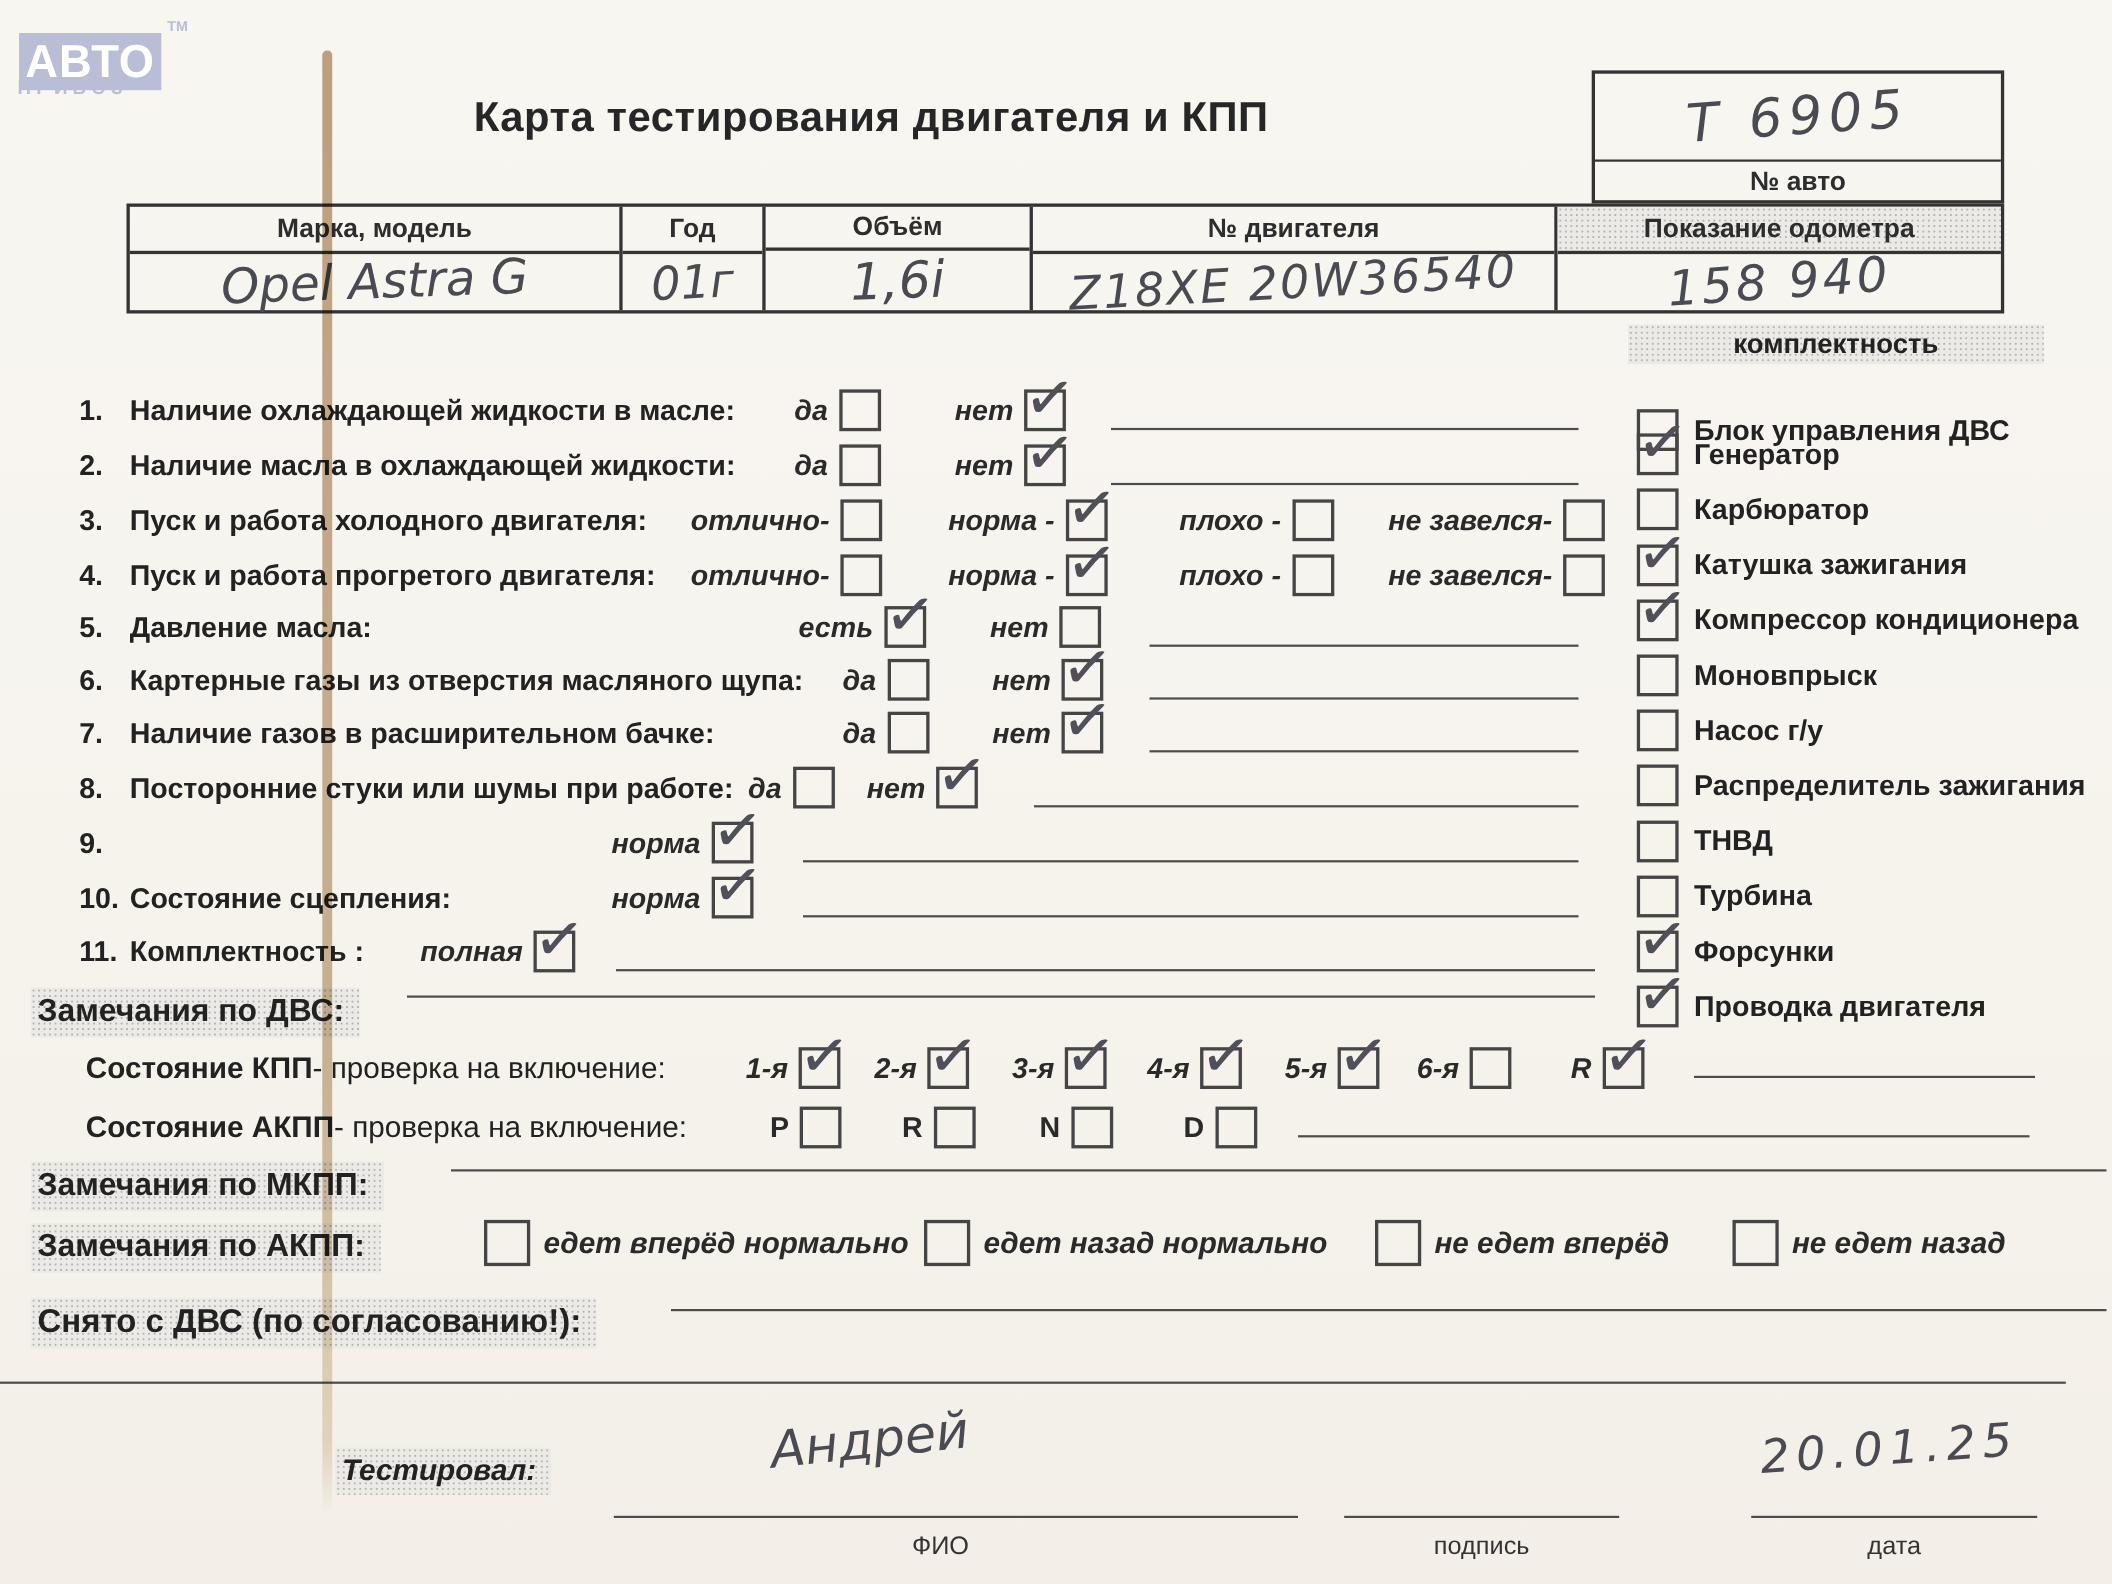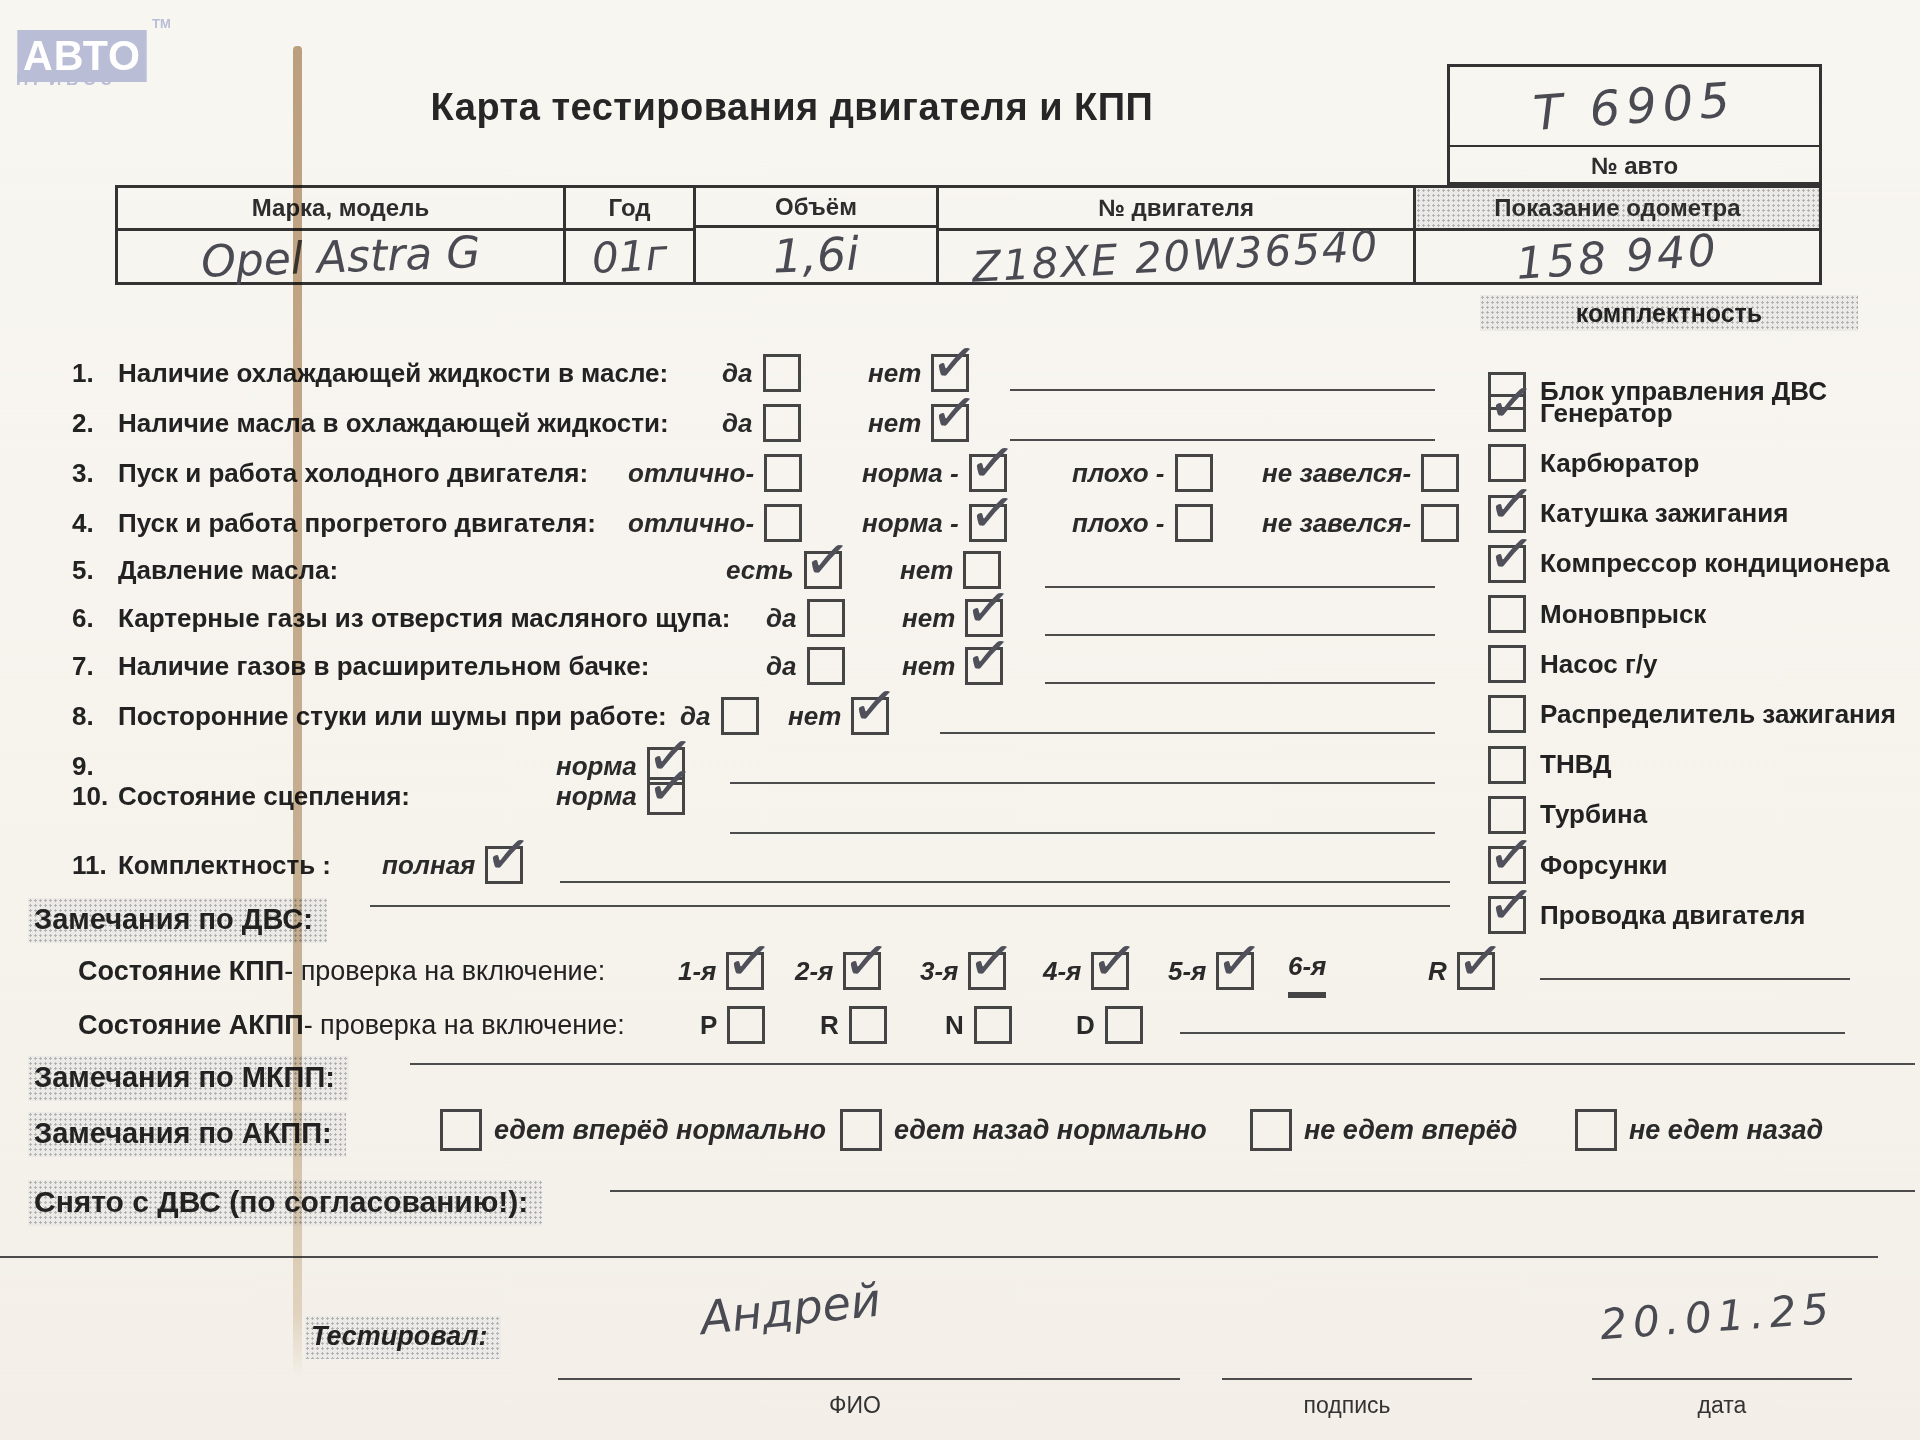--- a/index.html
+++ b/index.html
@@ -290,21 +290,21 @@
           <span class="box checked"></span>
         </span>
       </div>
       <div class="chk-row" style="top: 746px;">
         <span class="chk-num">9.</span>
         <span class="opt" style="left: 556px;">
           <span class="optlbl">норма</span>
           <span class="box checked"></span>
         </span>
       </div>
-      <div class="chk-row" style="top: 776px; text-decoration: underline;">
+      <div class="chk-row" style="top: 796px; text-decoration: underline;">
         <span class="chk-num">10.</span>
         <span class="chk-label">Состояние сцепления:</span>
         <span class="opt" style="left: 556px;">
           <span class="optlbl">норма</span>
           <span class="box checked"></span>
         </span>
       </div>
       <div class="chk-row" style="top: 845px;">
         <span class="chk-num">11.</span>
         <span class="chk-label">Комплектность :</span>
@@ -336,21 +336,21 @@
         <span class="box checked"></span>
       </span>
       <span class="gear" style="left: 1043px; top: 951px; position: absolute;">
         <span class="gearlbl">4-я</span>
         <span class="box checked"></span>
       </span>
       <span class="gear" style="left: 1168px; top: 951px; position: absolute;">
         <span class="gearlbl">5-я</span>
         <span class="box checked"></span>
       </span>
-      <span class="gear" style="left: 1288px; top: 951px; position: absolute; flex-direction: column;">
+      <span class="gear" style="left: 1288px; top: 951px; position: absolute;">
         <span class="gearlbl">6-я</span>
         <span class="box"></span>
       </span>
       <span class="gear" style="left: 1428px; top: 951px; position: absolute;">
         <span class="gearlbl">R</span>
         <span class="box checked"></span>
       </span>
     </div>
   <div class="blank" style="left:1540px;top:978px;width:310px;"></div>
 

